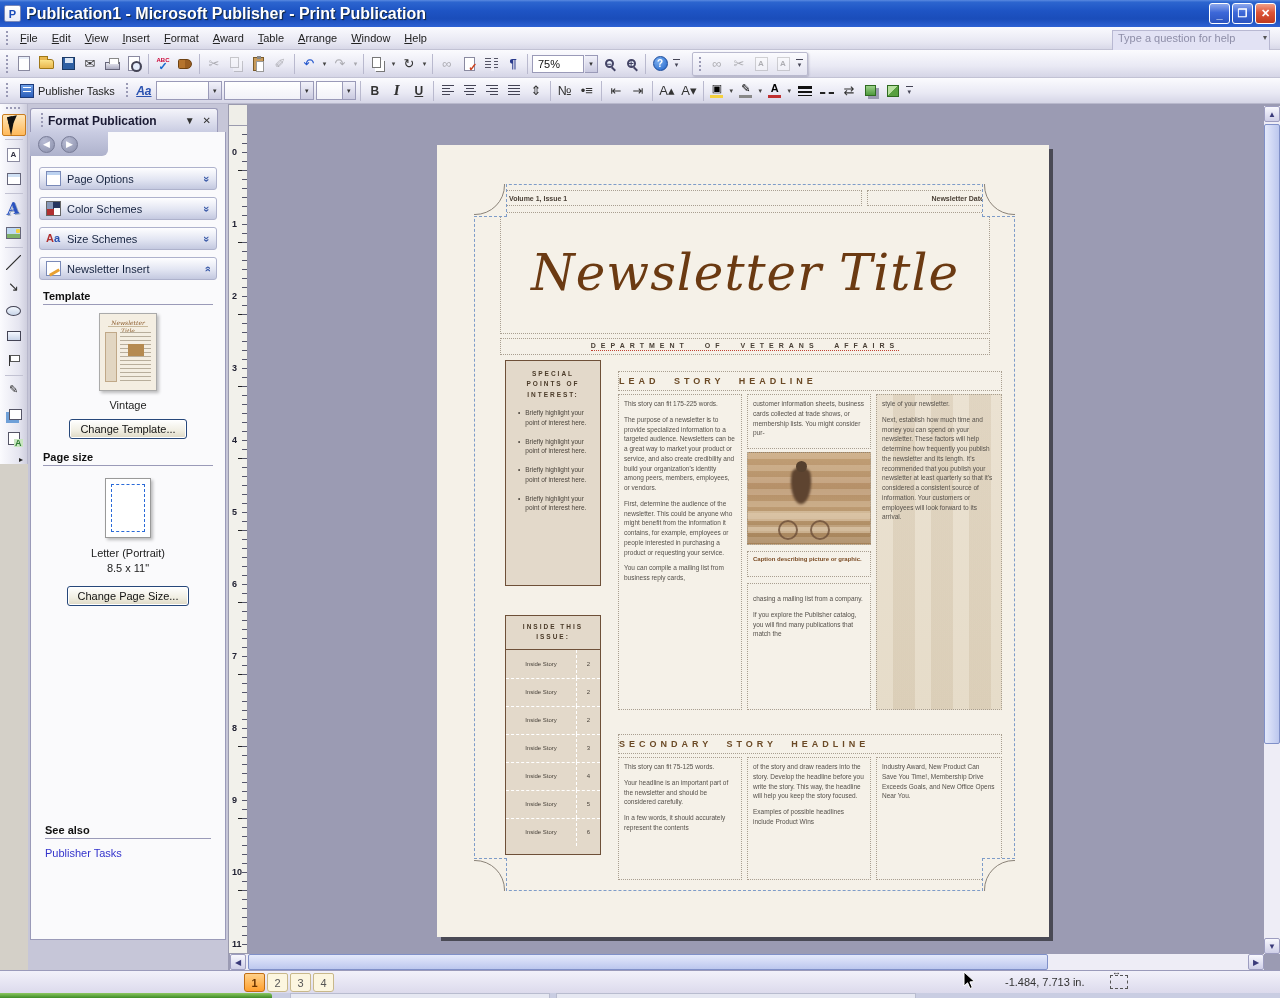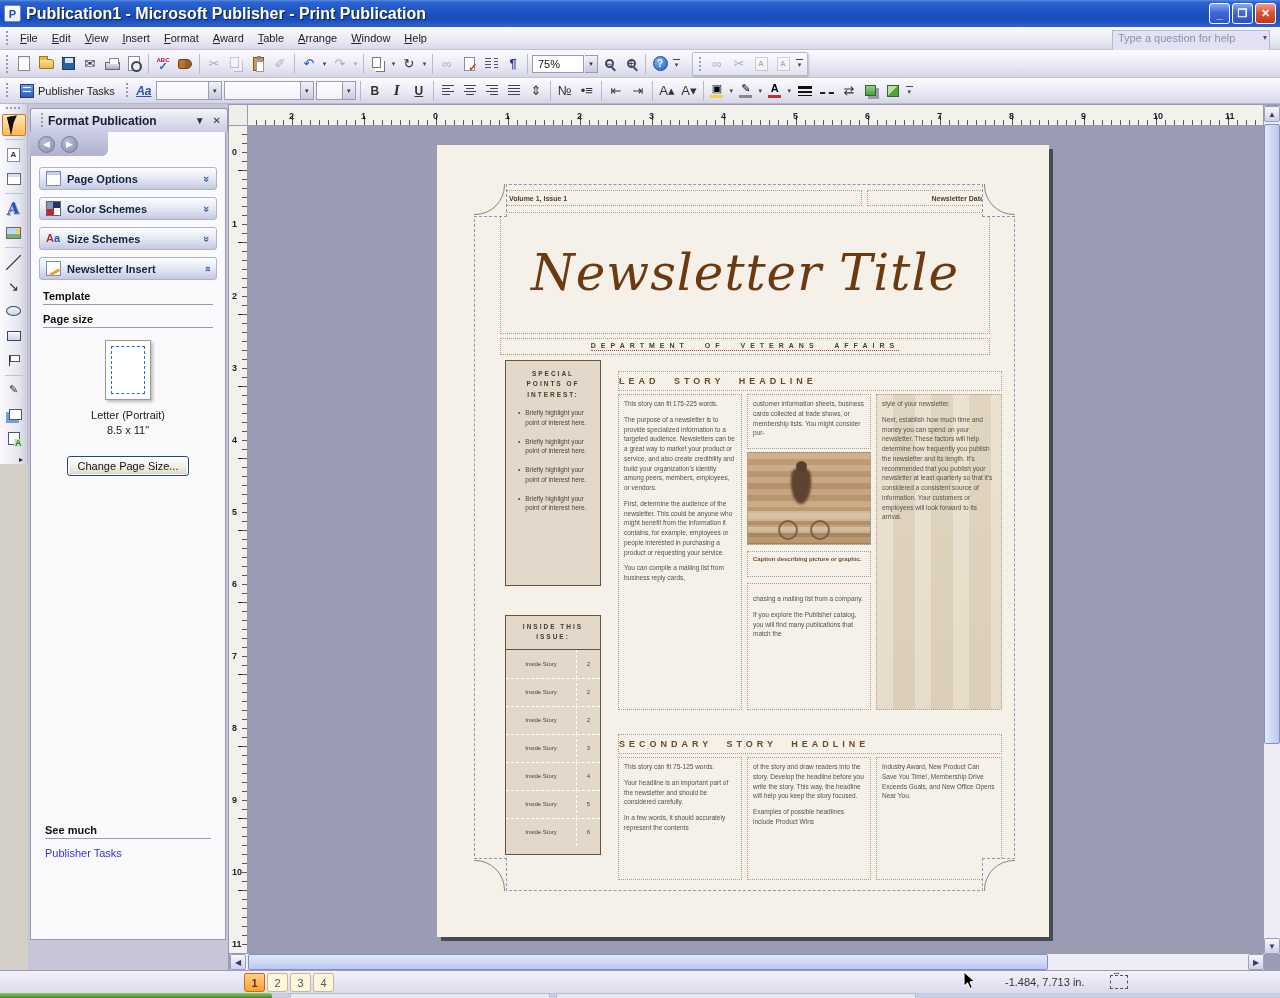--- a/index.html
+++ b/index.html
@@ -115,32 +115,32 @@
   .sh-oval { width:15px; height:10px; border:1px solid #445; border-radius:50%; background:linear-gradient(#F4F8FF,#C8D4E8); }
   .sh-rect { width:14px; height:10px; border:1px solid #445; background:linear-gradient(#F4F8FF,#C8D4E8); }
   .sh-flag { width:9px; height:11px; border-left:1px solid #333; position:relative; }
   .sh-flag::before { content:''; position:absolute; left:0; top:0; width:8px; height:5px; background:#FFF; border:1px solid #555; }
   .sh-gallery { width:13px; height:11px; background:#FFF; border:1px solid #556; box-shadow:-3px 3px 0 #6FA0D8; margin-left:3px; }
   .sh-library { width:12px; height:13px; background:#FFF; border:1px solid #556; position:relative; }
   .sh-library::after { content:'A'; position:absolute; right:-4px; bottom:-3px; font-size:9px; font-weight:bold; color:#2E7D32; background:#C8E6C0; padding:0 1px; line-height:8px; }
 
   
   .taskpane { position:absolute; left:28px; top:104px; width:200px; height:866px; background:#C6C6D8; }
-  .tp-head { position:absolute; left:2px; top:4px; right:0; height:24px;
+  .tp-head { position:absolute; left:2px; top:4px; right:10px; height:24px;
     background:linear-gradient(180deg,#F4F4FA,#C9CCE2); border:1px solid #9A9AB8; border-bottom:none; border-radius:3px 3px 0 0;
     display:flex; align-items:center; padding:0 6px; }
   .tp-head .t { font-size:12px; font-weight:bold; color:#1A1A33; }
   .tp-head .r { margin-left:auto; display:flex; gap:8px; font-size:10px; color:#333; }
   .tp-nav { position:absolute; left:2px; top:28px; width:78px; height:24px;
     background:linear-gradient(180deg,#C9CCE2,#AEB2CC); border-radius:0 0 6px 0; display:flex; align-items:center; gap:6px; padding-left:8px; }
   .navcirc { width:17px; height:17px; border-radius:50%; background:radial-gradient(circle at 35% 30%,#B8BCD4,#8A8FAB); border:1px solid #777B96; color:#FFF; font-size:9px; display:flex; align-items:center; justify-content:center; }
   .tp-body { position:absolute; left:2px; top:28px; right:2px; bottom:30px; background:#FAFAFC; border:1px solid #9A9AB8; border-top:none; padding-top:28px; overflow:hidden; }
   .tp-section { margin:7px 8px 0 8px; height:23px; border:1px solid #AEB2CC; border-radius:3px;
     background:linear-gradient(180deg,#FEFEFF,#E2E5F2 55%,#C4C9E0); display:flex; align-items:center; gap:6px; padding:0 6px; }
-  .tp-section .lbl { font-size:11px; font-weight:bold; color:#16233F; }
+  .tp-section .lbl { font-size:11px; font-weight:normal; color:#16233F; }
   .tp-section .chev { margin-left:auto; color:#3A5AA8; font-weight:bold; font-size:11px; transform:rotate(90deg); }
   .tp-section.open .chev { transform:rotate(-90deg); }
   .si { width:15px; height:15px; flex:none; }
   .si-page { background:#FFF; border:1px solid #7A8AB8; box-shadow:inset 0 3px 0 #BCD2F0; }
   .si-colors { background:conic-gradient(#26355E 0 25%,#FFF 0 50%,#B03030 0 75%,#8898B8 0); border:1px solid #666; }
   .si-fonts { font-size:11px; font-weight:bold; color:#B03030; line-height:15px; }
   .si-fonts span { color:#2A52B0; }
   .si-news { background:#FFF; border:1px solid #7A8AB8; position:relative; }
   .si-news::after { content:''; position:absolute; left:2px; top:9px; width:11px; height:3px; background:#E8A030; transform:rotate(-30deg); }
   .tp-sub { padding:10px 12px 0 12px; }
@@ -558,45 +558,52 @@
       <span class="chev">»</span>
     </div>
     <div class="tp-section open">
       <span class="si si-news"></span>
       <span class="lbl">Newsletter Insert</span>
       <span class="chev">»</span>
     </div>
 
     <div class="tp-sub">
       <div class="tp-h">Template</div>
+      <div class="thumb-wrap">
+        <div class="thumb">
+          <div class="t1">Newsletter Title</div>
+          <div class="colL"></div><div class="body"></div><div class="ph"></div>
+        </div>
+        <div class="thumb-label">Vintage</div>
+        <button class="xpbtn">Change Template...</button>
+      </div>
       <div class="tp-h">Page size</div>
       <div class="thumb-wrap" style="margin-top:12px;">
         <div class="pagesz-thumb"></div>
         <div class="ps-label">
           <div>Letter (Portrait)</div>
           <div>8.5 x 11"</div>
         </div>
-        <button class="xpbtn" style="margin-top:18px;">Change Page Size...</button>
+        <button class="xpbtn" style="margin-top:10px;">Change Page Size...</button>
       </div>
     </div>
 
     <div class="tp-see">
-      <div class="tp-h">See much</div>
+      <div class="tp-h">See also</div>
       <div class="link">Publisher Tasks</div>
     </div>
   </div>
   <div class="tp-nav">
     <div class="navcirc">◀</div>
     <div class="navcirc">▶</div>
   </div>
 </div>
 
 <div class="canvas">
   <div class="ruler-corner"></div>
-  <div class="hruler"><span>2</span><span>1</span><span>0</span><span>1</span><span>2</span><span>3</span><span>4</span><span>5</span><span>6</span><span>7</span><span>8</span><span>9</span><span>10</span><span>11</span></div>
   <div class="vruler">
       <span>0</span>
       <span>1</span>
       <span>2</span>
       <span>3</span>
       <span>4</span>
       <span>5</span>
       <span>6</span>
       <span>7</span>
       <span>8</span>

